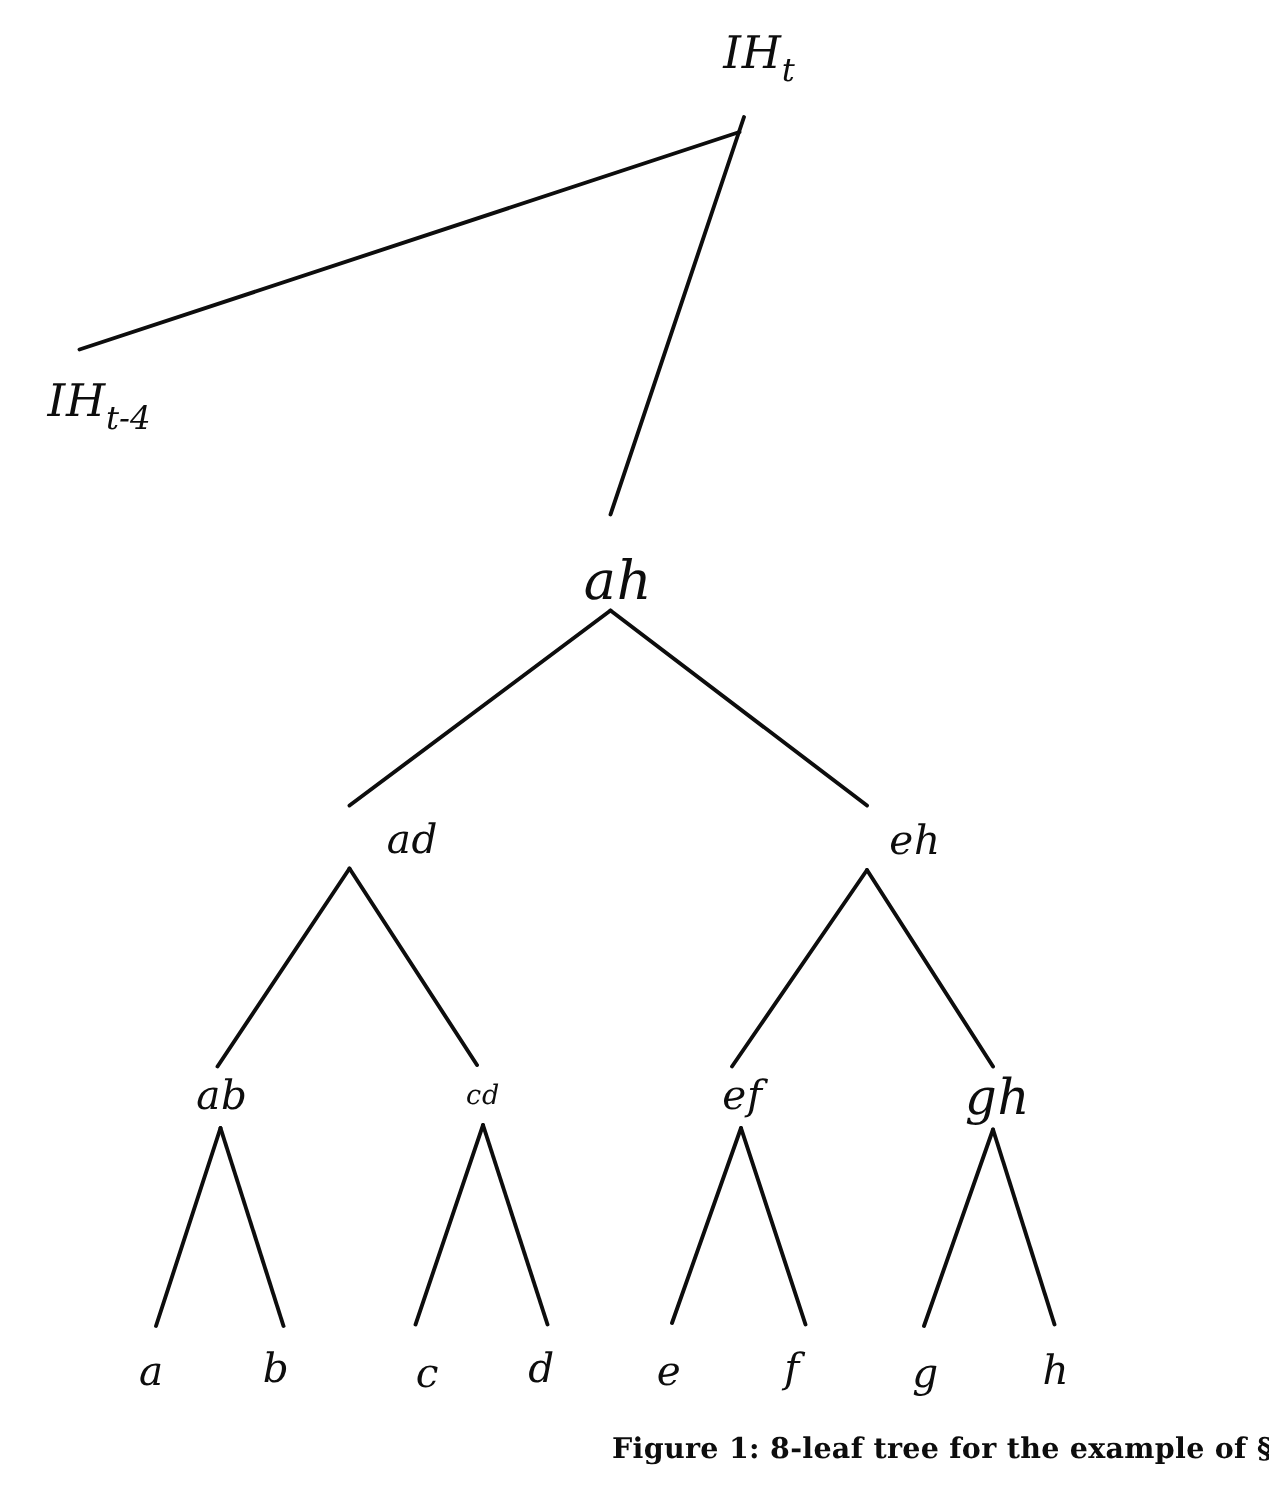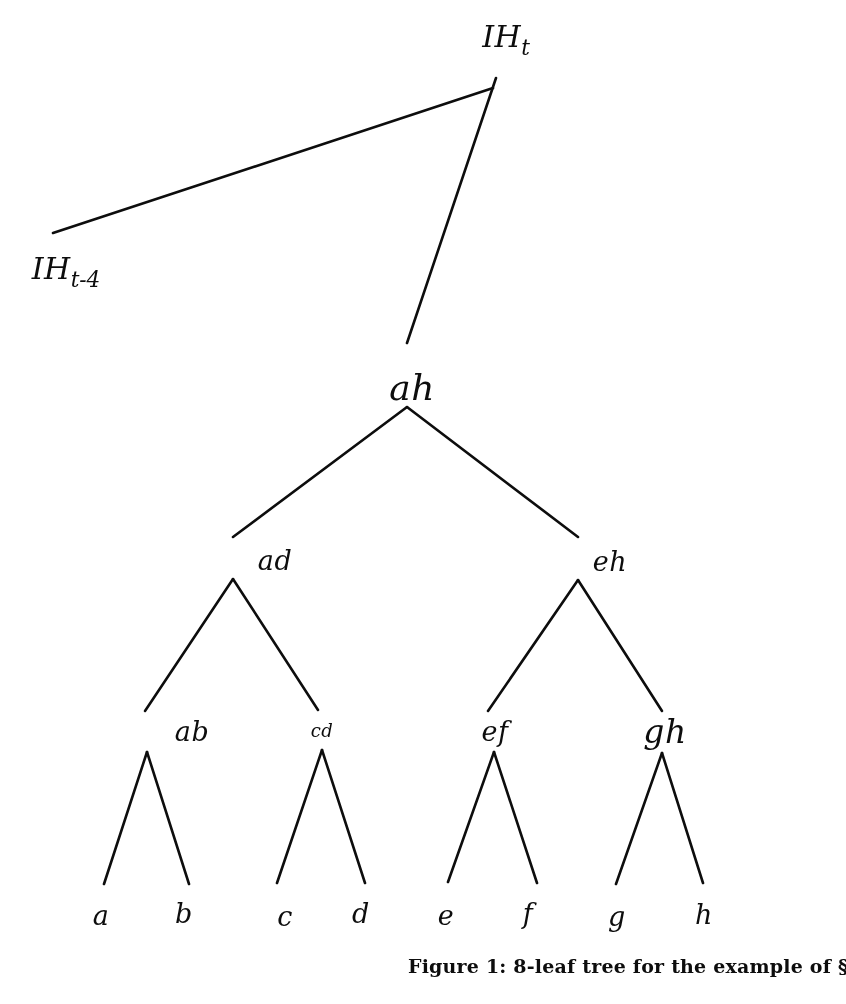--- a/index.html
+++ b/index.html
@@ -70,21 +70,21 @@
       <line x1="494" y1="752" x2="537" y2="883" stroke="#0d0d0d" stroke-width="2.6" stroke-linecap="round"></line>
       <line x1="662" y1="753" x2="616" y2="884" stroke="#0d0d0d" stroke-width="2.6" stroke-linecap="round"></line>
       <line x1="662" y1="753" x2="703" y2="883" stroke="#0d0d0d" stroke-width="2.6" stroke-linecap="round"></line>
     </svg>
   <div>
       <div class="node-label" style="left: 506px; top: 40px; font-size: 30px;"><span>IH</span><span class="node-sub">t</span></div>
       <div class="node-label" style="left: 66px; top: 272px; font-size: 30px;"><span>IH</span><span class="node-sub">t-4</span></div>
       <div class="node-label" style="left: 412px; top: 388px; font-size: 36px;"><span>ah</span></div>
       <div class="node-label" style="left: 238px; top: 560px; font-size: 27px; margin-left: 37px;"><span>ad</span></div>
       <div class="node-label" style="left: 610px; top: 561px; font-size: 27px;"><span>eh</span></div>
-      <div class="node-label" style="left: 148px; top: 731px; font-size: 27px; margin-left: 44px;"><span>ab</span></div>
+      <div class="node-label" style="left: 148px; top: 731px; font-size: 27px;"><span>ab</span></div>
       <div class="node-label" style="left: 322px; top: 731px; font-size: 18px;"><span>cd</span></div>
       <div class="node-label" style="left: 495px; top: 731px; font-size: 27px;"><span>ef</span></div>
       <div class="node-label" style="left: 665px; top: 731px; font-size: 33px;"><span>gh</span></div>
       <div class="node-label" style="left: 101px; top: 915px; font-size: 27px;"><span>a</span></div>
       <div class="node-label" style="left: 184px; top: 913px; font-size: 27px;"><span>b</span></div>
       <div class="node-label" style="left: 285px; top: 916px; font-size: 27px;"><span>c</span></div>
       <div class="node-label" style="left: 361px; top: 913px; font-size: 27px;"><span>d</span></div>
       <div class="node-label" style="left: 446px; top: 915px; font-size: 27px;"><span>e</span></div>
       <div class="node-label" style="left: 528px; top: 913px; font-size: 27px;"><span>f</span></div>
       <div class="node-label" style="left: 617px; top: 916px; font-size: 27px;"><span>g</span></div>

